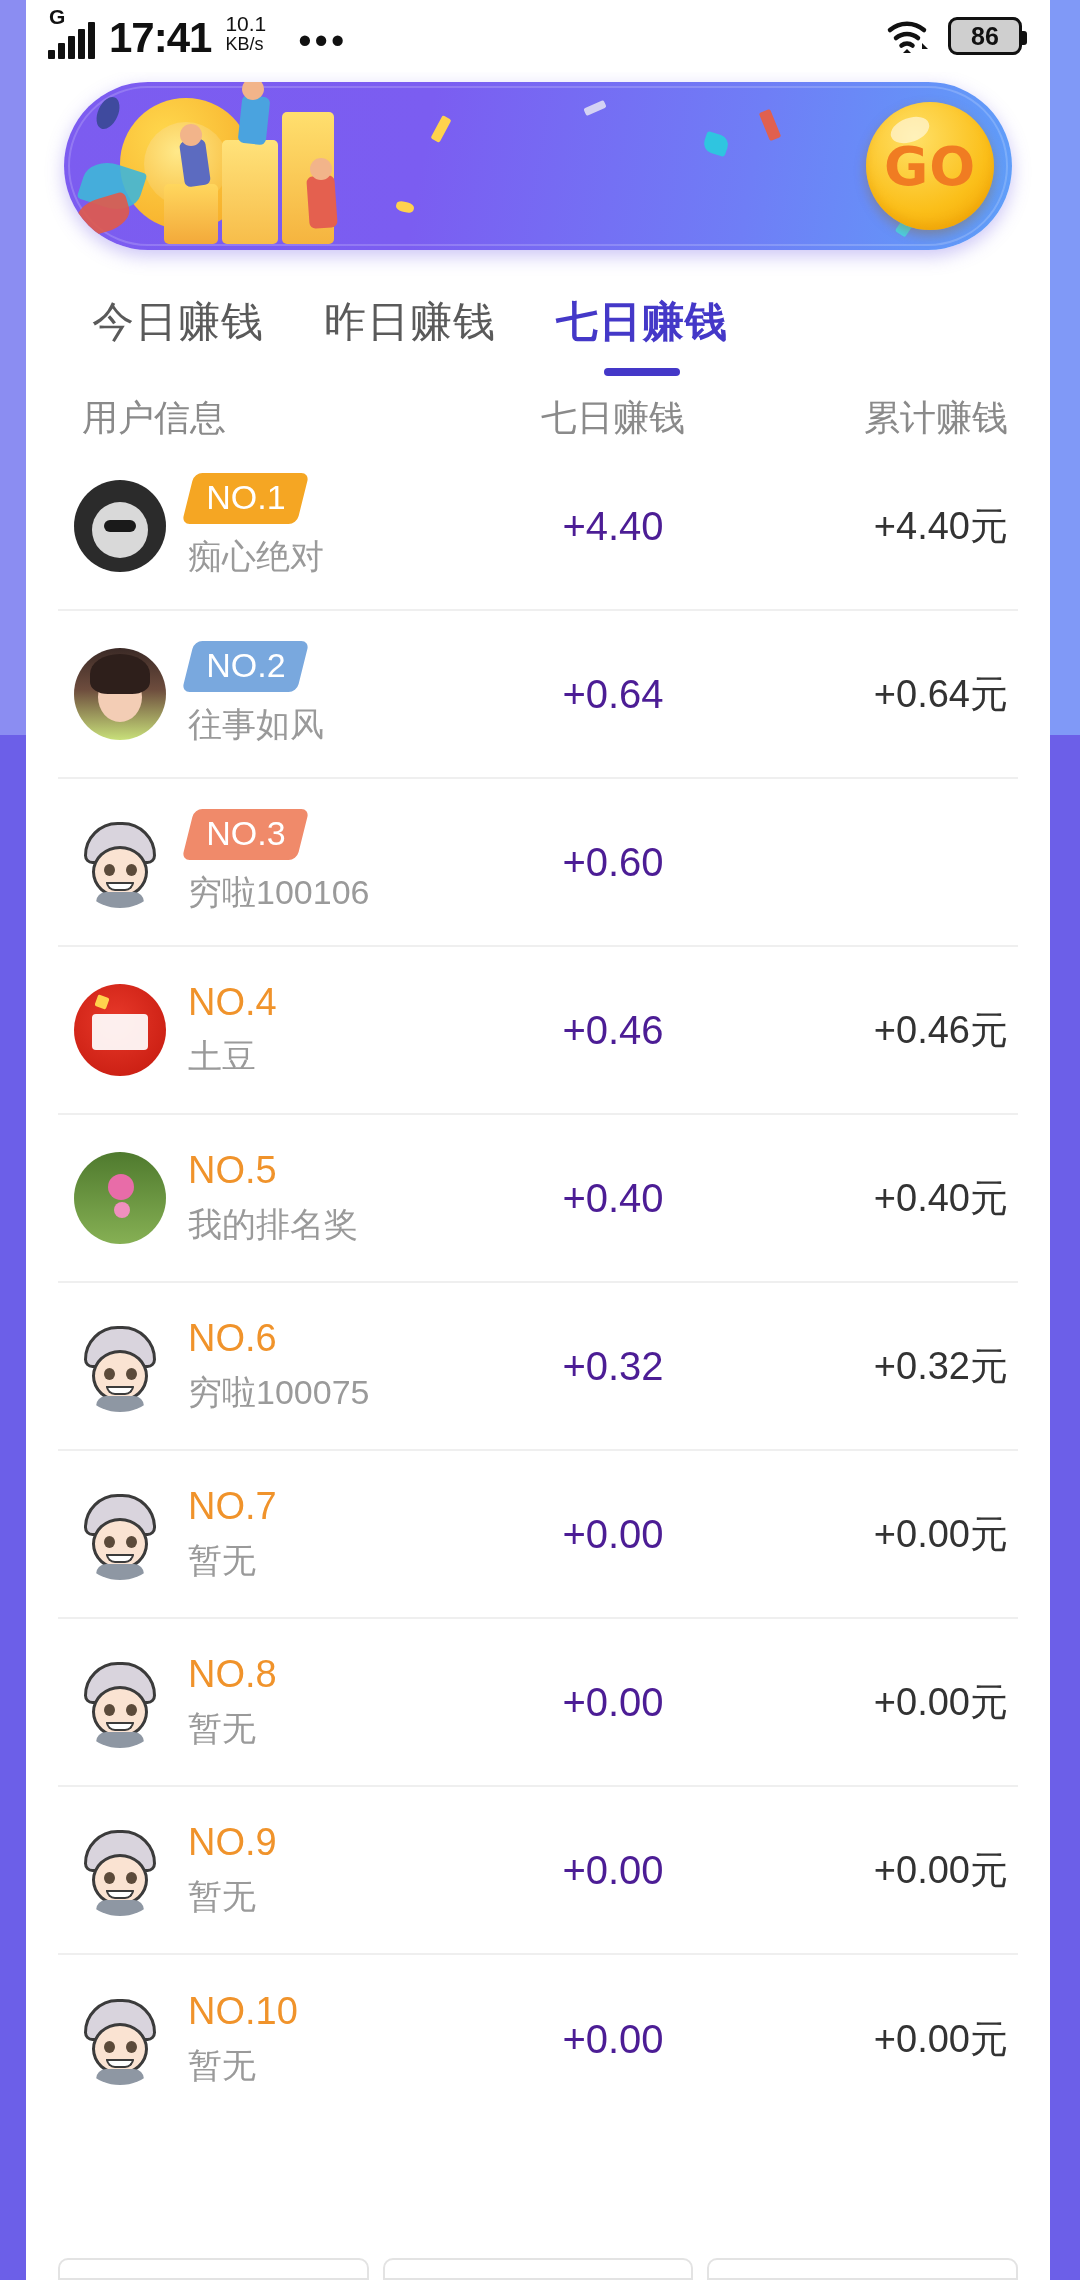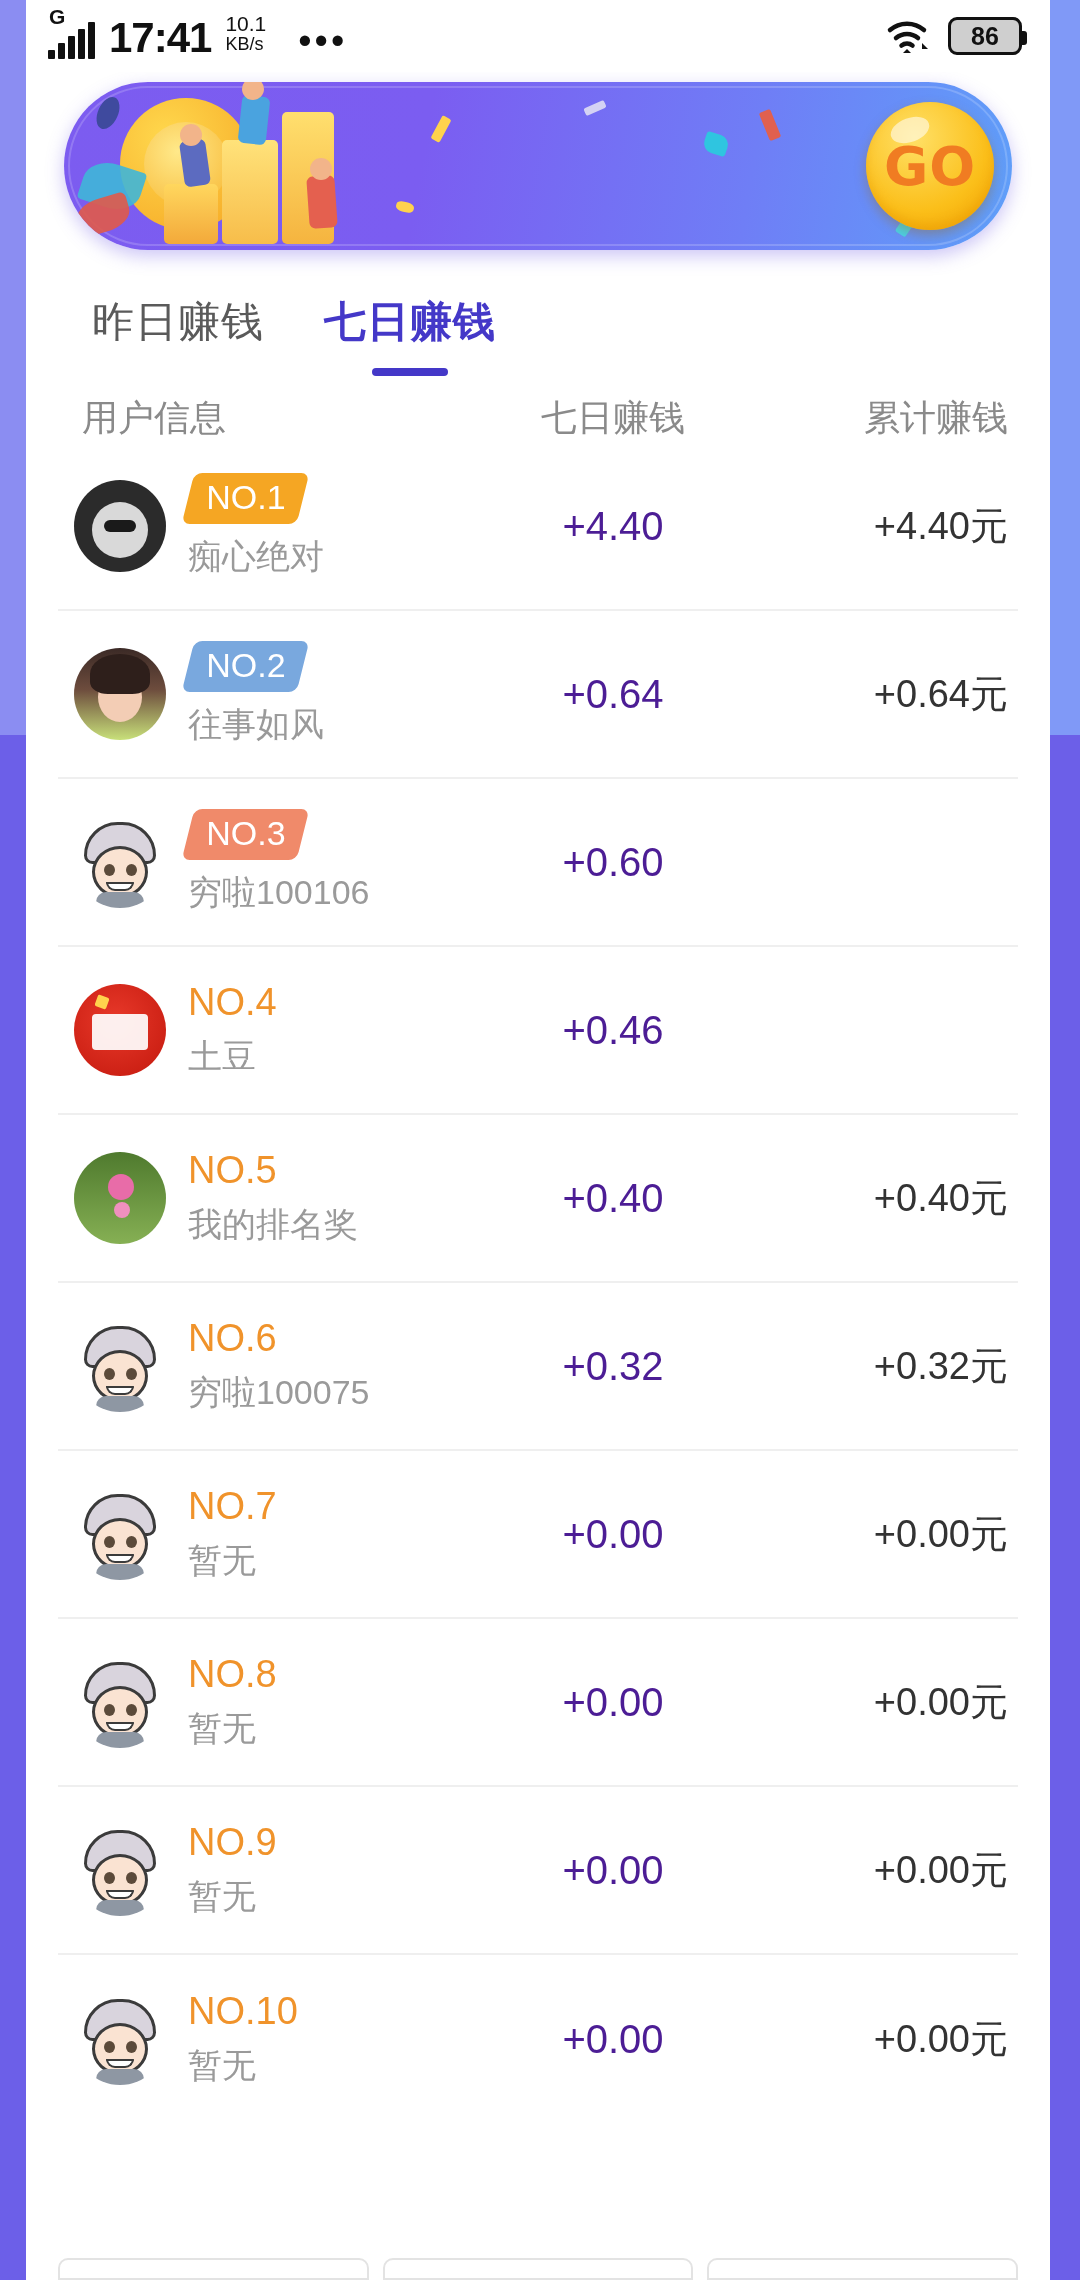--- a/index.html
+++ b/index.html
@@ -228,20 +228,23 @@
       <div class="conf c6"></div>
       <div class="go-btn">
         <div class="go-gloss"></div>
         <span>GO</span>
       </div>
     </div>
   </div>
 
   <div id="tabs">
     <div class="tab">
+      <div class="lbl">今日赚钱</div>
+    </div>
+    <div class="tab">
       <div class="lbl">昨日赚钱</div>
     </div>
     <div class="tab active">
       <div class="lbl">七日赚钱</div>
       <div class="ul"></div>
     </div>
   </div>
 
   <div id="thead">
     <div class="h col-user">用户信息</div>
@@ -291,20 +294,21 @@
       </div>
       <div class="row">
         <div class="r-user">
           <div class="avatar av-flag"></div>
           <div class="uinfo">
             <div class="rank-plain">NO.4</div>
             <div class="uname">土豆</div>
           </div>
         </div>
         <div class="r-mid">+0.46</div>
+        <div class="r-end">+0.46元</div>
       </div>
       <div class="row">
         <div class="r-user">
           <div class="avatar av-flower"></div>
           <div class="uinfo">
             <div class="rank-plain">NO.5</div>
             <div class="uname">我的排名奖</div>
           </div>
         </div>
         <div class="r-mid">+0.40</div>

